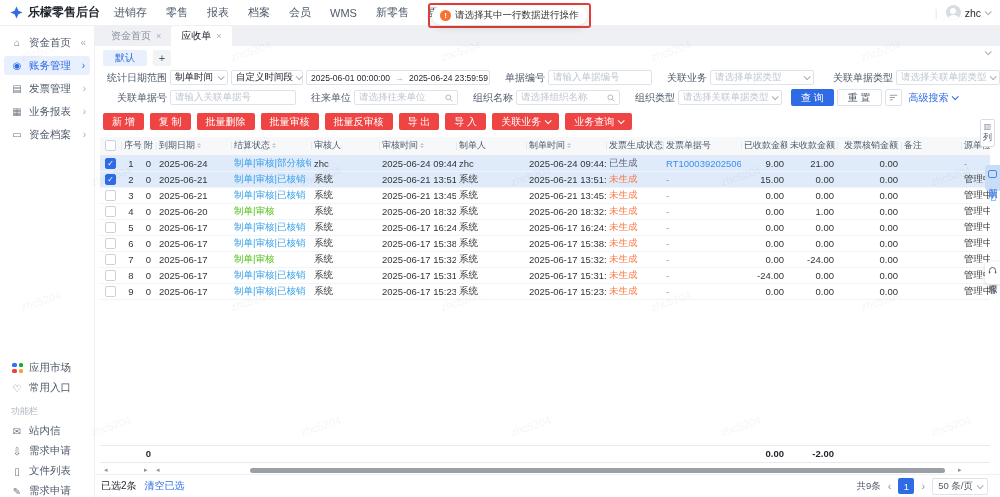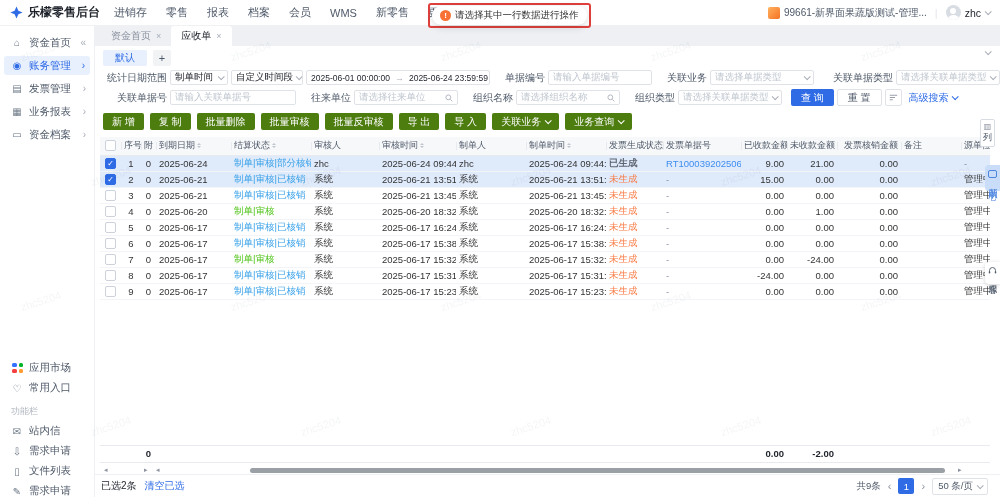--- a/index.html
+++ b/index.html
@@ -66,21 +66,21 @@
 .datetxt{font-size:8.5px;color:#1d2129}
 .arrow{color:#a9aeb8;font-size:9px;padding:0 2px}
 .btn{height:17px;border-radius:2px;font-size:10px;display:flex;align-items:center;justify-content:center;padding:0 10px;cursor:pointer;flex:none}
 .btn-pri{background:#2e6be5;color:#fff}
 .btn-plain{background:#fff;border:1px solid #dfe3e8;color:#4e5969}
 .btn-ico{width:17px;padding:0;background:#fff;border:1px solid #dfe3e8}
 .adv{color:#2e6be5;font-size:10px;display:flex;align-items:center;gap:3px;margin-left:4px;cursor:pointer}
 .adv .chev-d{border-color:#2e6be5}
 
 .toolbar{position:absolute;left:8px;top:67px;display:flex;gap:6px}
-.tb-btn{height:17px;background:#4d7c0f;color:#fff;font-size:10px;border-radius:2px;padding:0 9px;display:flex;align-items:center;gap:4px;cursor:pointer;white-space:nowrap}
+.tb-btn{height:17px;background:#ef4444;color:#fff;font-size:10px;border-radius:2px;padding:0 9px;display:flex;align-items:center;gap:4px;cursor:pointer;white-space:nowrap}
 .tb-btn .chev-d{border-color:#fff}
 
 
 .tablewrap{position:absolute;left:5px;top:91px;width:892px;overflow:hidden}
 table{border-collapse:collapse;table-layout:fixed;width:890px}
 th{height:18px;background:#f7f8fa;font-weight:normal;font-size:9px;color:#4e5969;text-align:left;padding:0 3px;border-bottom:1px solid #e8eaef;white-space:nowrap;overflow:hidden;position:relative}
 th:not(:first-child)::before{content:"";position:absolute;left:0;top:5px;bottom:5px;width:1px;background:#e7eaef}
 td{height:16px;font-size:9.5px;color:#333;padding:0 3px;border-bottom:1px solid #f2f4f7;white-space:nowrap;overflow:hidden}
 .r{text-align:right}.c{text-align:center}
 tr.sel td{background:#dfeafb}
@@ -140,24 +140,20 @@
         <span class="nav-item">档案</span>
         <span class="nav-item">会员</span>
         <span class="nav-item">WMS</span>
         <span class="nav-item">新零售</span>
         <span class="nav-item">
           <span>更多</span>
           <span class="chev-d"></span>
         </span>
       </div>
     <div class="top-right">
-      <div class="store">
-        <span class="store-ico"></span>
-        <span>99661-新界面果蔬版测试-管理...</span>
-      </div>
       <span class="tdiv">|</span>
       <div class="userbox">
         <span class="avatar"></span>
         <span>zhc</span>
         <span class="chev-d"></span>
       </div>
     </div>
   </div>
 
   <div class="toast-wrap">
@@ -404,21 +400,21 @@
                   <div class="cb on"></div>
                 </td>
                 <td class="c">1</td>
                 <td class="c">0</td>
                 <td>2025-06-24</td>
                 <td><span style="color: rgb(56, 161, 232); margin-top: 44px;">制单|审核|部分核销</span></td>
                 <td>zhc</td>
                 <td>2025-06-24 09:44:51</td>
                 <td>zhc</td>
                 <td>2025-06-24 09:44:51</td>
-                <td><span style="color: rgb(95, 102, 114); font-weight: bold;">已生成</span></td>
+                <td><span style="color: rgb(95, 102, 114);">已生成</span></td>
                 <td><span class="link">RT10003920250624000</span></td>
                 <td class="r">9.00</td>
                 <td class="r">21.00</td>
                 <td class="r">0.00</td>
                 <td></td>
                 <td style="color: rgb(138, 145, 159);">-</td>
               </tr>
               <tr class="sel">
                 <td>
                   <div class="cb on"></div>

